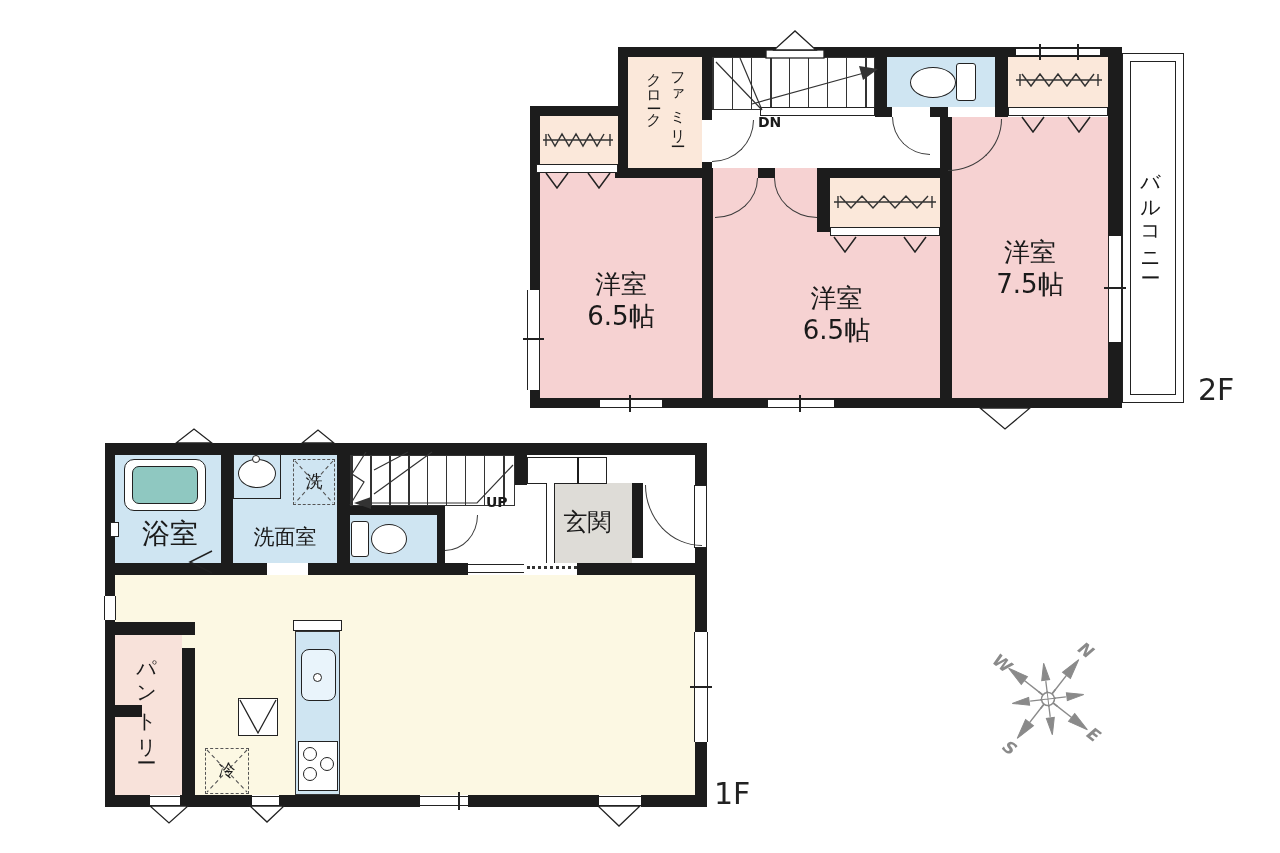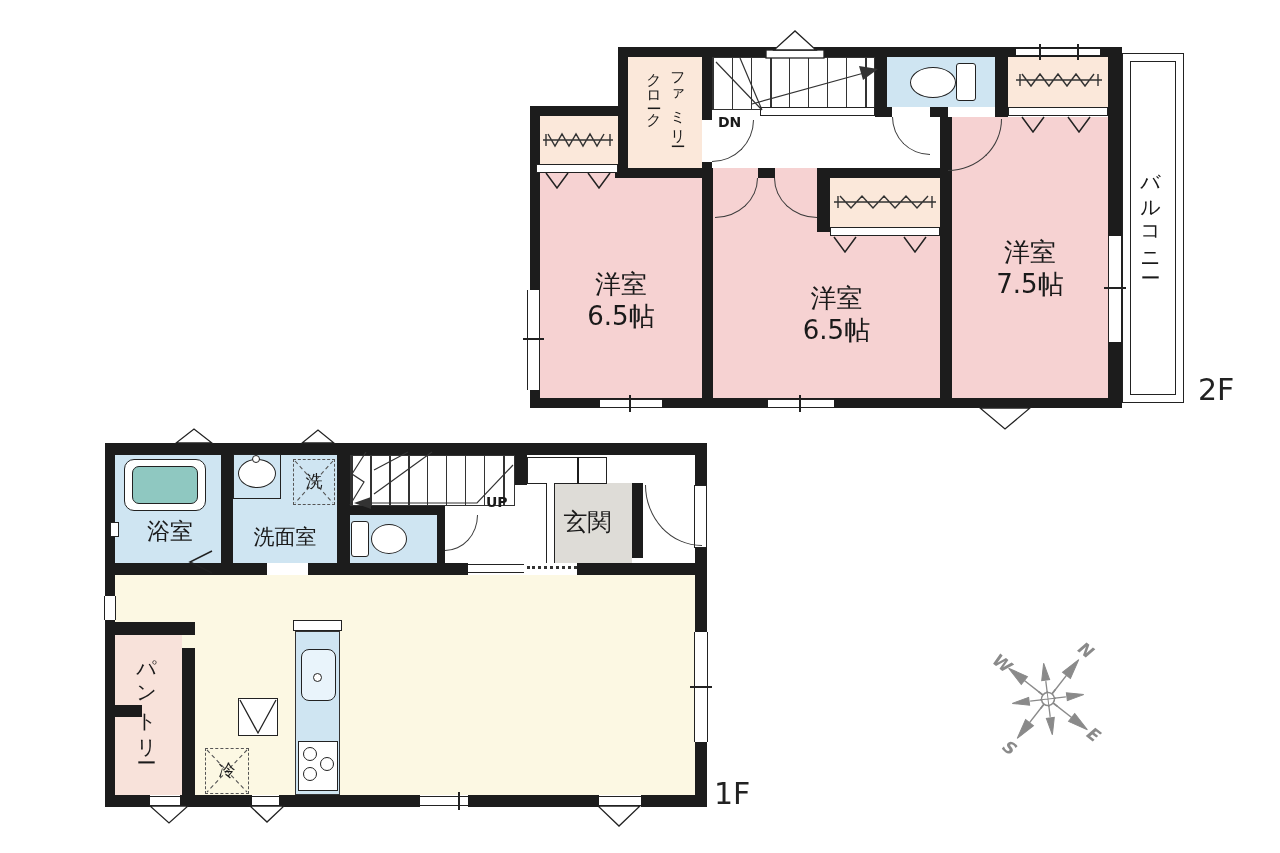--- a/index.html
+++ b/index.html
@@ -257,37 +257,37 @@
         <text x="0" y="68">S</text>
         <text x="-58" y="6">W</text>
       </g>
     </g>
   </svg>
 
   <div class="vt" style="left:638px;top:62px;width:52px;height:104px;font-size:15px;letter-spacing:2px;line-height:1.6;">
     <span>ファミリー</span>
       <span>クローク</span>
   </div>
-  <div class="abs small" style="left:718px;top:114px;">DN</div>
+  <div class="abs small" style="left:758px;top:114px;">DN</div>
   <div class="rlabel" style="left:540px;top:258px;width:162px;height:84px;font-size:26px;">
     <span>洋室</span>
       <span>6.5帖</span>
   </div>
   <div class="rlabel" style="left:753px;top:272px;width:167px;height:84px;font-size:26px;">
     <span>洋室</span>
       <span>6.5帖</span>
   </div>
   <div class="rlabel" style="left:952px;top:226px;width:156px;height:84px;font-size:26px;">
     <span>洋室</span>
       <span>7.5帖</span>
   </div>
   <div class="vt" style="left:1138px;top:160px;font-size:20px;">バルコニー</div>
   <div class="floorlabel" style="left:1198px;top:372px;">2F</div>
 
-  <div class="rlabel" style="left:120px;top:517px;width:100px;height:32px;font-size:23px;font-family:Liberation Mono, monospace;">浴室</div>
+  <div class="rlabel" style="left:120px;top:517px;width:100px;height:32px;font-size:28px;">浴室</div>
   <div class="rlabel" style="left:234px;top:521px;width:102px;height:32px;font-size:21px;">洗面室</div>
   <div class="rlabel" style="left:293px;top:459px;width:42px;height:46px;font-size:17px;">洗</div>
   <div class="abs small" style="left:486px;top:494px;">UP</div>
   <div class="rlabel" style="left:555px;top:505px;width:65px;height:34px;font-size:24px;">玄関</div>
   <div class="vt" style="left:134px;top:645px;font-size:20px;">パントリー</div>
   <div class="rlabel" style="left:205px;top:748px;width:44px;height:46px;font-size:17px;">冷</div>
   <div class="floorlabel" style="left:714px;top:776px;">1F</div>
 
 </div>
 

